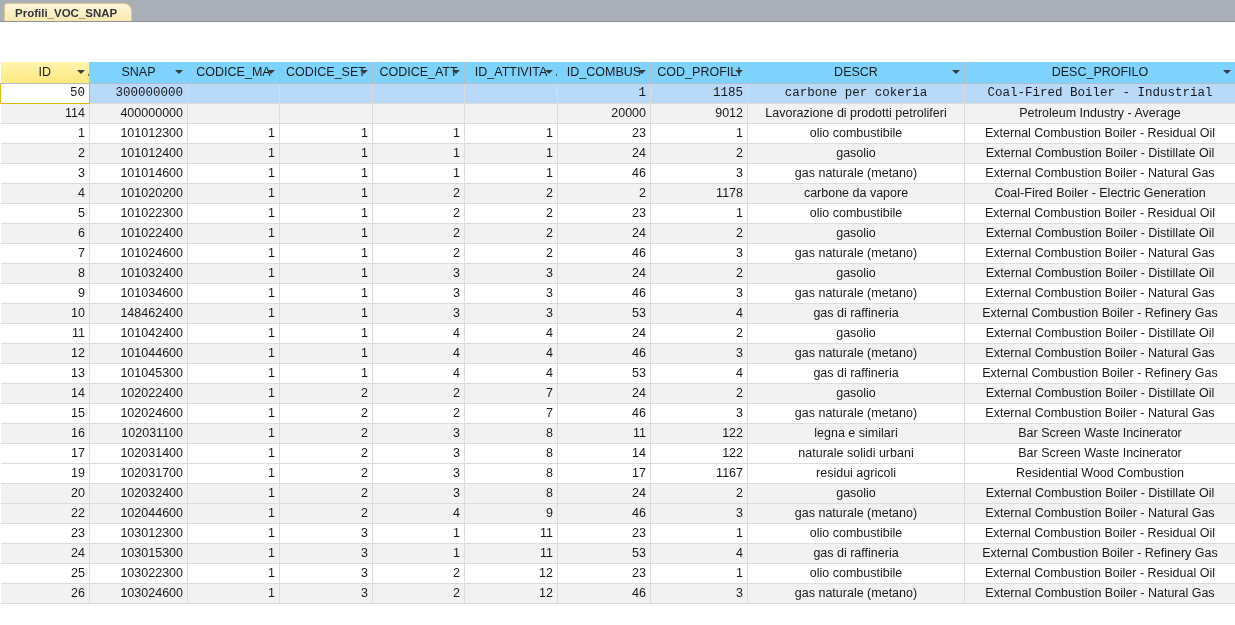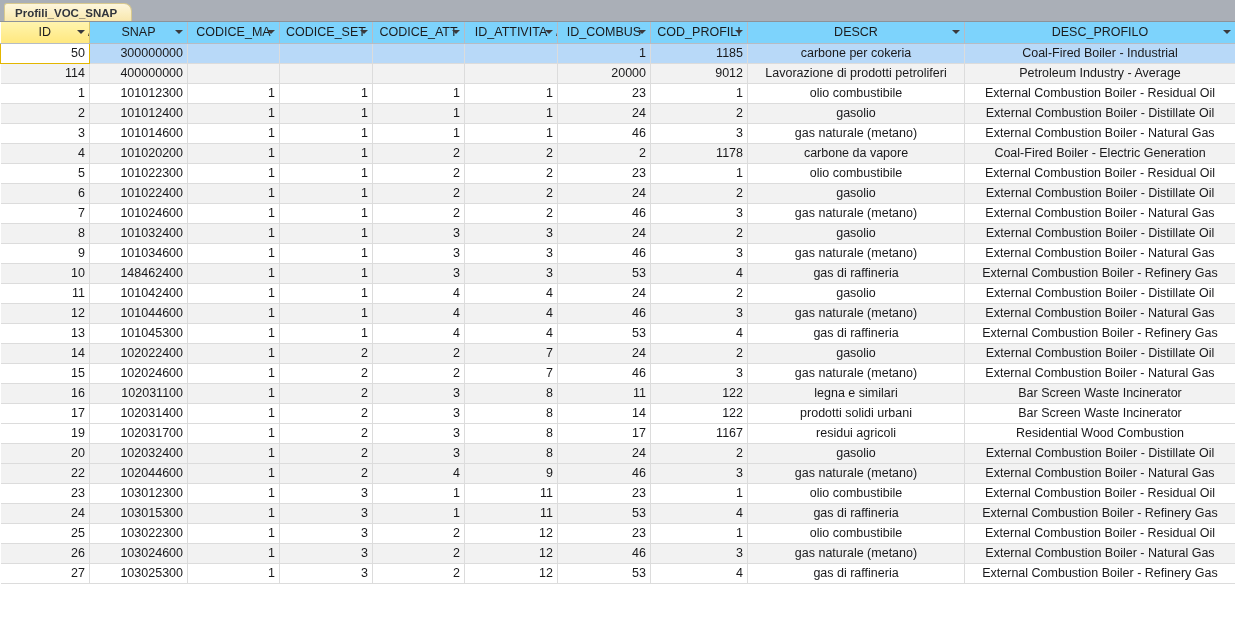--- a/index.html
+++ b/index.html
@@ -43,20 +43,21 @@
     height: 603px;
     background: #ffffff;
     overflow: hidden;
   }
   table.grid {
     border-collapse: collapse;
     table-layout: fixed;
     width: 1235px;
     font-size: 12.5px;
     color: #19191b;
+    margin-top: 40px;
   }
   table.grid th, table.grid td {
     height: 20px;
     padding: 0 4px;
     margin: 0;
     white-space: nowrap;
     overflow: hidden;
     font-weight: normal;
     vertical-align: middle;
   }
@@ -102,21 +103,21 @@
     border-bottom: 7px solid #3a3a3c;
   }
 
   
   tbody td {
     border-right: 1px solid #dcdcdc;
     border-bottom: 1px solid #dcdcdc;
   }
   tbody tr.odd  td { background: #ffffff; }
   tbody tr.even td { background: #f2f2f2; }
-  tbody tr.sel  td { background: #b8d9f8; }
+  tbody tr.sel  td { background: #b8d9f8; font-family: Liberation Mono, monospace; }
   tbody tr.sel td.idcell {
     background: #ffffff;
     border: 1px solid #e3b600;
     border-right: 1px solid #e3b600;
   }
   td.num  { text-align: right; padding-right: 6px; }
   td.txt  { text-align: center;  padding-left: 5px; }
 
   
   col.c-id       { width: 89px; }
@@ -416,21 +417,21 @@
         </tr>
         <tr class="odd">
           <td class="num">17</td>
           <td class="num">102031400</td>
           <td class="num">1</td>
           <td class="num">2</td>
           <td class="num">3</td>
           <td class="num">8</td>
           <td class="num">14</td>
           <td class="num">122</td>
-          <td class="txt">prodotti solidi urbani</td>
+          <td class="txt">naturale solidi urbani</td>
           <td class="txt">Bar Screen Waste Incinerator</td>
         </tr>
         <tr class="odd">
           <td class="num">19</td>
           <td class="num">102031700</td>
           <td class="num">1</td>
           <td class="num">2</td>
           <td class="num">3</td>
           <td class="num">8</td>
           <td class="num">17</td>
@@ -503,27 +504,15 @@
           <td class="num">103024600</td>
           <td class="num">1</td>
           <td class="num">3</td>
           <td class="num">2</td>
           <td class="num">12</td>
           <td class="num">46</td>
           <td class="num">3</td>
           <td class="txt">gas naturale (metano)</td>
           <td class="txt">External Combustion Boiler - Natural Gas</td>
         </tr>
-        <tr class="odd">
-          <td class="num">27</td>
-          <td class="num">103025300</td>
-          <td class="num">1</td>
-          <td class="num">3</td>
-          <td class="num">2</td>
-          <td class="num">12</td>
-          <td class="num">53</td>
-          <td class="num">4</td>
-          <td class="txt">gas di raffineria</td>
-          <td class="txt">External Combustion Boiler - Refinery Gas</td>
-        </tr>
       </tbody>
   </table>
 </div>
 
 </body></html>

